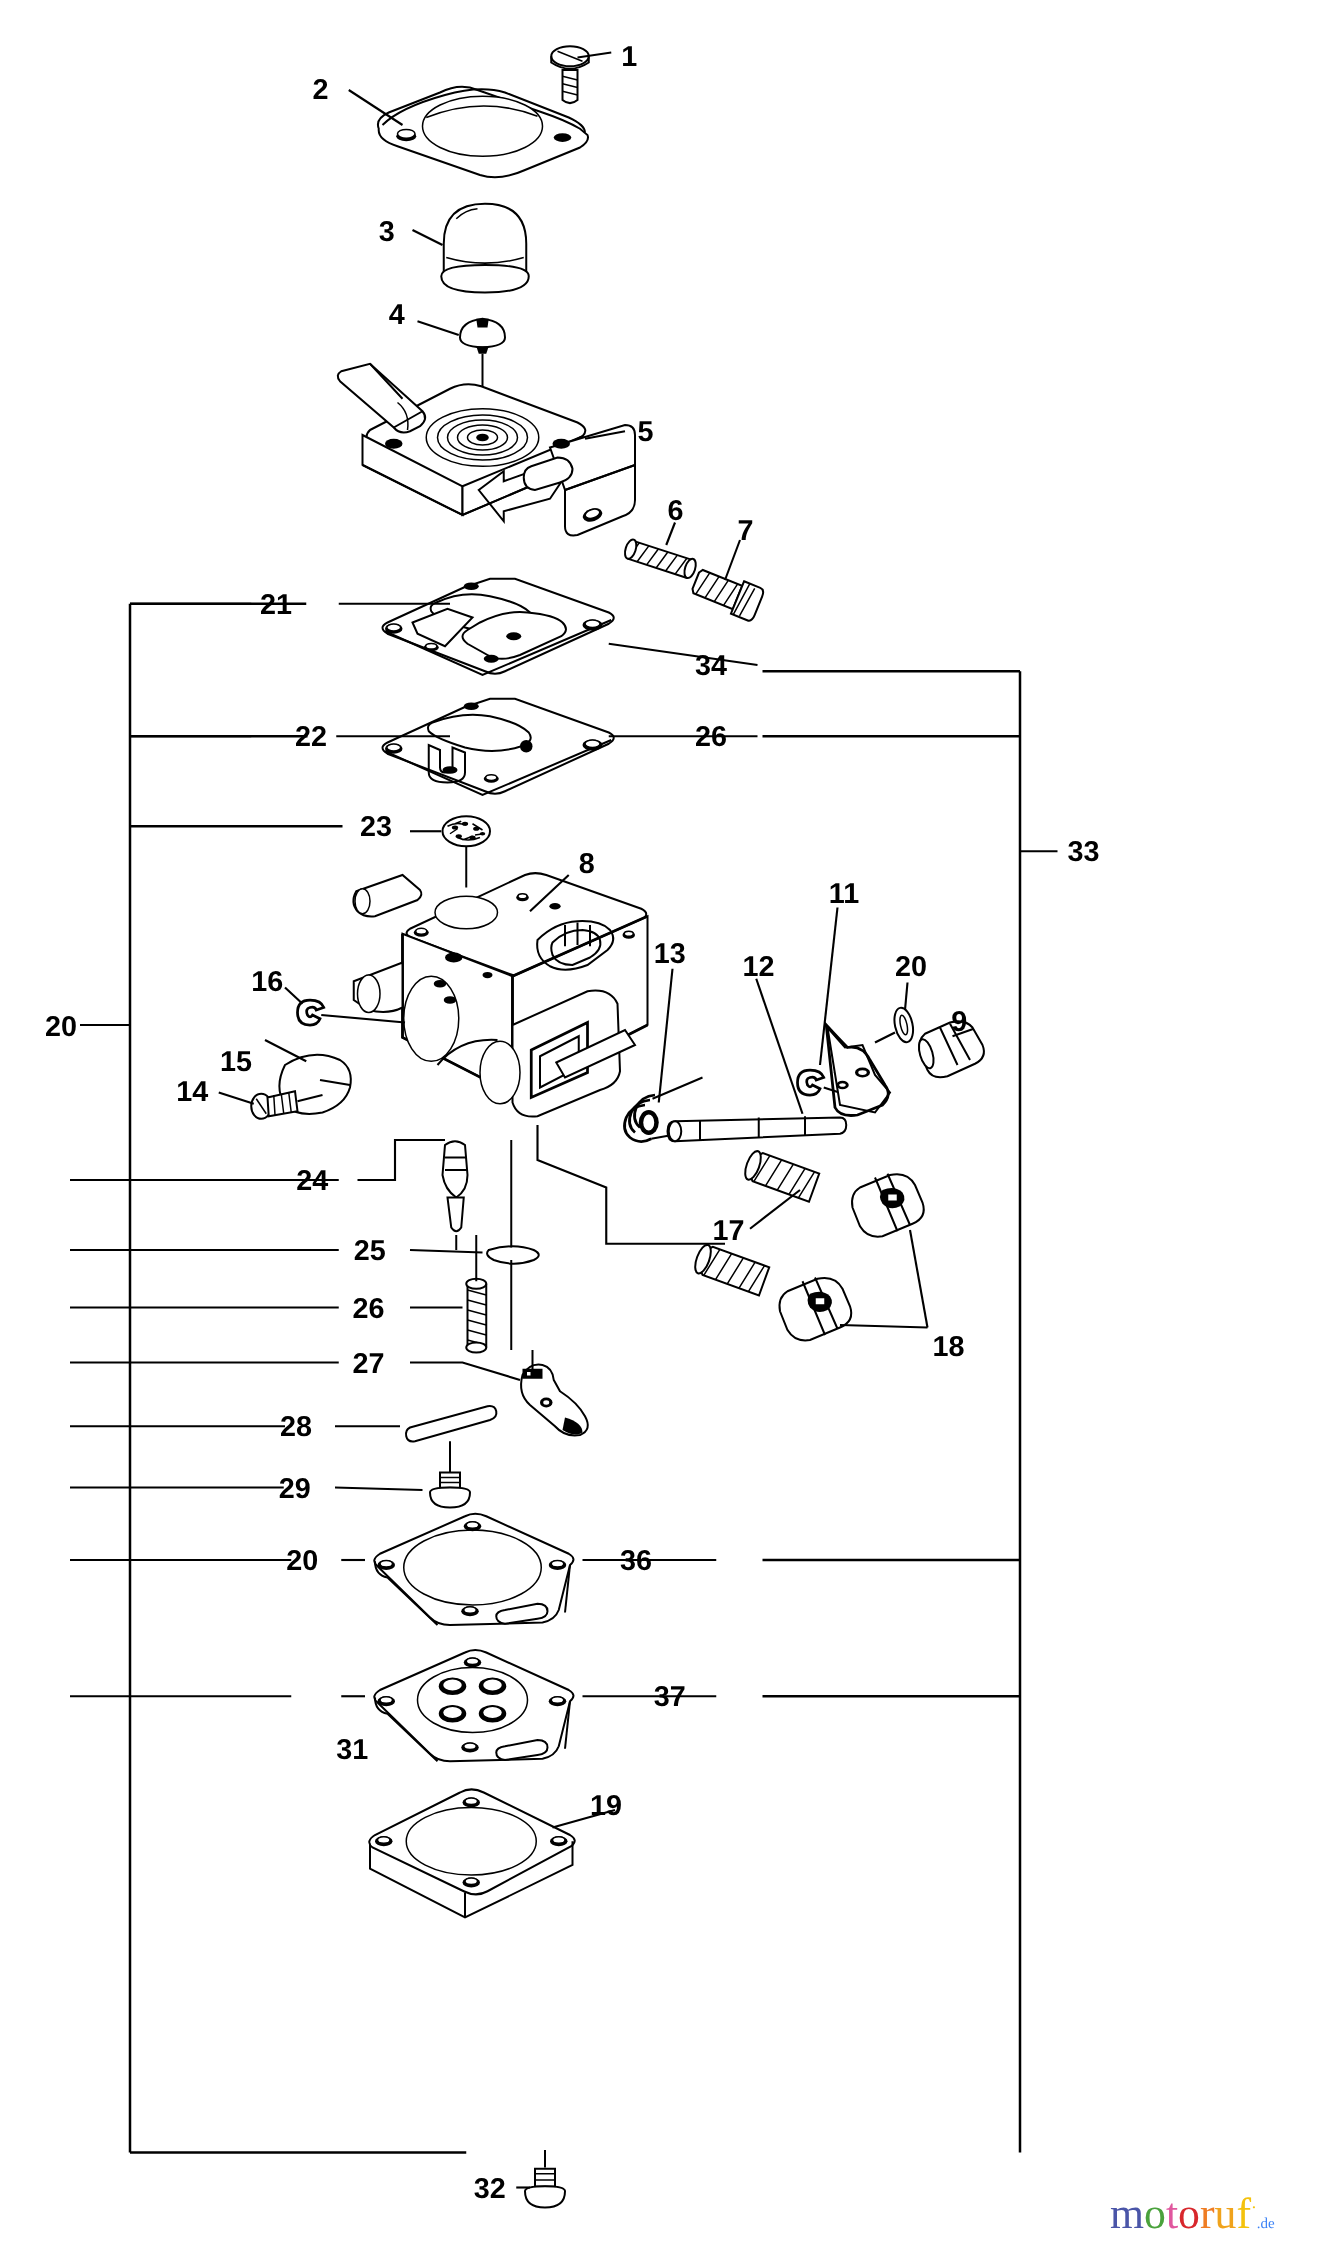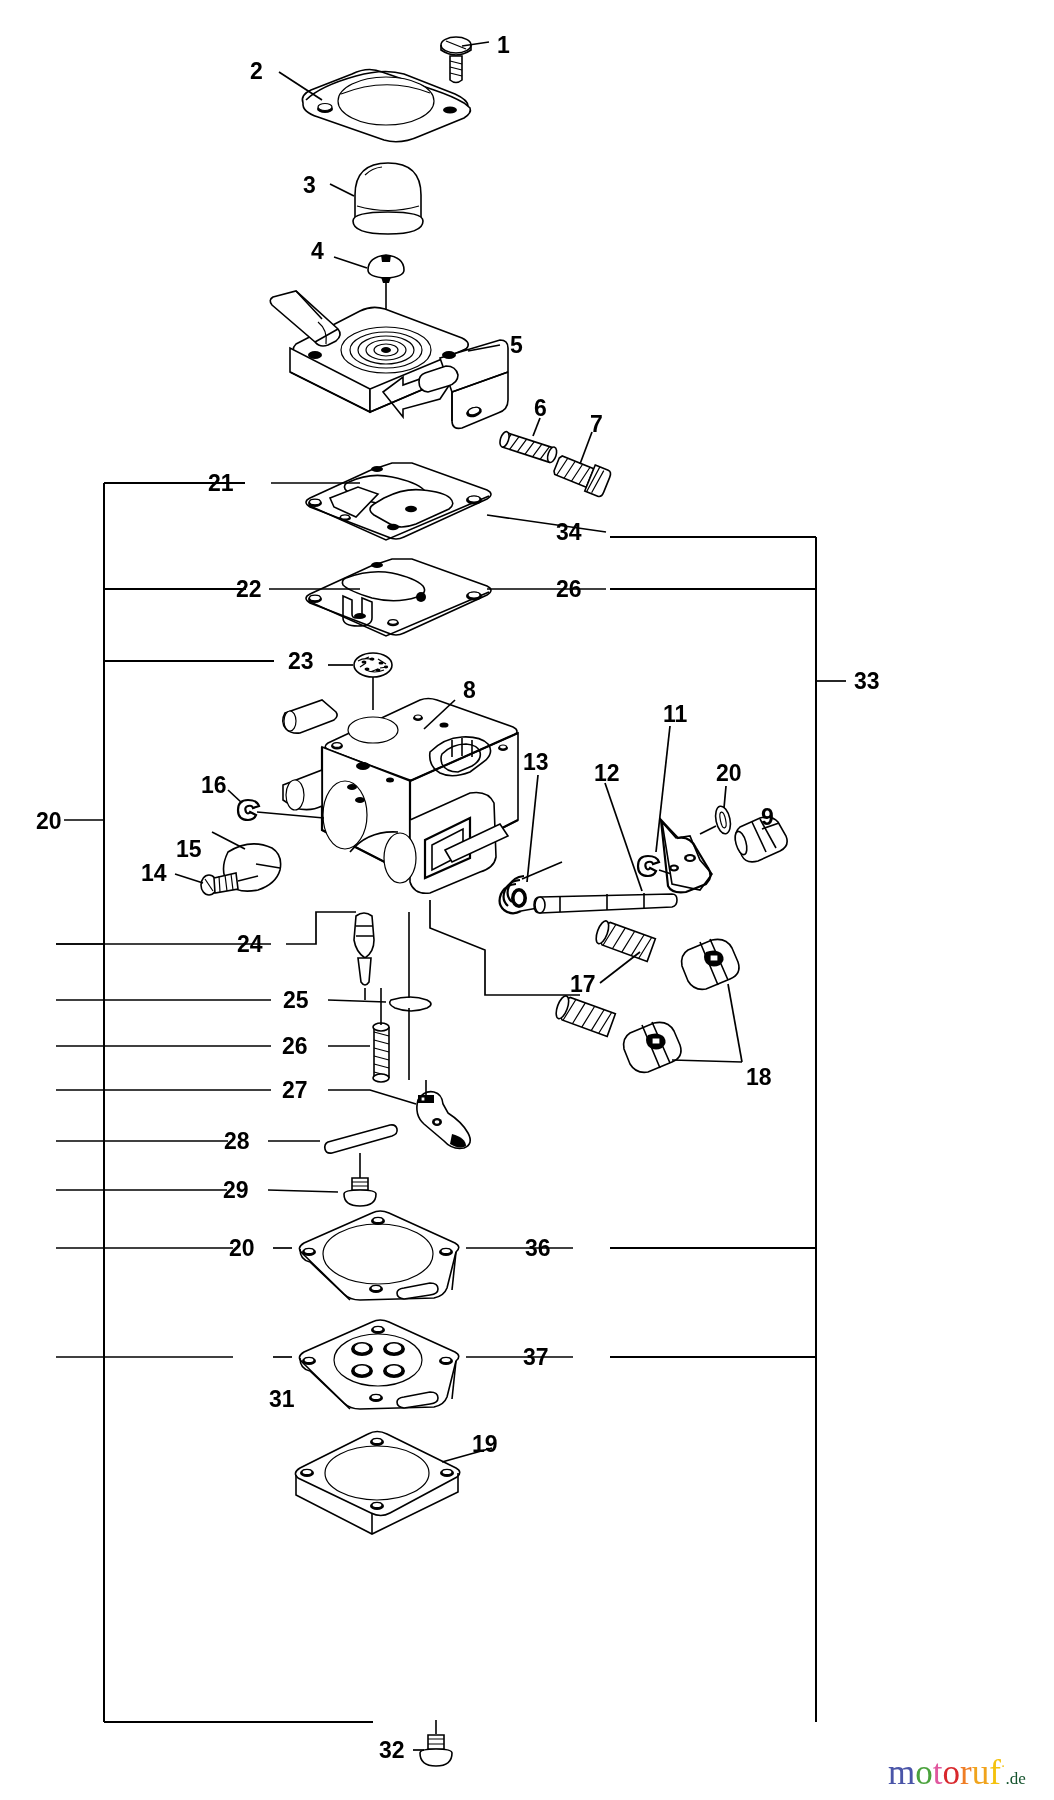--- a/index.html
+++ b/index.html
@@ -7,21 +7,21 @@
        font-family:"Liberation Sans", sans-serif;}
   #stage{position:absolute;left:0;top:0;width:1054px;height:1800px;background:#ffffff;}
   svg#diagram{position:absolute;left:0;top:0;width:1054px;height:1800px;}
   .num{position:absolute;font-family:"Liberation Sans", sans-serif;font-weight:bold;
        font-size:23px;color:#000;line-height:23px;letter-spacing:0px;white-space:nowrap;}
   
   #logo{position:absolute;left:888px;top:1748px;width:150px;height:40px;
         font-family:"Liberation Serif", serif;font-size:35px;line-height:38px;white-space:nowrap;}
   #logo span{display:inline;}
   #logo .dot{font-size:14px;vertical-align:super;}
-  #logo .de{font-size:17px;color:#14532d;}
+  #logo .de{font-size:12px;color:#3b82f6;}
 </style>
 </head>
 <body>
 
 <div id="stage">
 
 <svg id="diagram" viewBox="0 0 1054 1800">
   <defs>
     <style>
       .ln{fill:none;stroke:#000;stroke-width:1.6;}
@@ -511,20 +511,20 @@
 <div class="num" style="left:282px;top:1035px;">26</div>
 <div class="num" style="left:282px;top:1079px;">27</div>
 <div class="num" style="left:224px;top:1130px;">28</div>
 <div class="num" style="left:223px;top:1179px;">29</div>
 <div class="num" style="left:229px;top:1237px;">20</div>
 <div class="num" style="left:229px;top:1388px;margin-left:40px;">31</div>
 <div class="num" style="left:379px;top:1739px;">32</div>
 <div class="num" style="left:854px;top:670px;">33</div>
 <div class="num" style="left:556px;top:521px;">34</div>
 <div class="num" style="left:556px;top:578px;">26</div>
-<div class="num" style="left:525px;top:1237px;">36</div>
+<div class="num" style="left:496px;top:1237px;">36</div>
 <div class="num" style="left:523px;top:1346px;text-align:center;">37</div>
 
 <div id="logo">
   <span style="color:#4a55a8">m</span><span style="color:#4aa23c">o</span><span style="color:#e0579e">t</span><span style="color:#d8272c">o</span><span style="color:#ef7d24">r</span><span style="color:#f0a31c">u</span><span style="color:#f4c20d">f</span><span class="dot" style="color:#f4c20d">·</span><span class="de">.de</span>
 </div>
 
 </div>
 
 </body></html>

